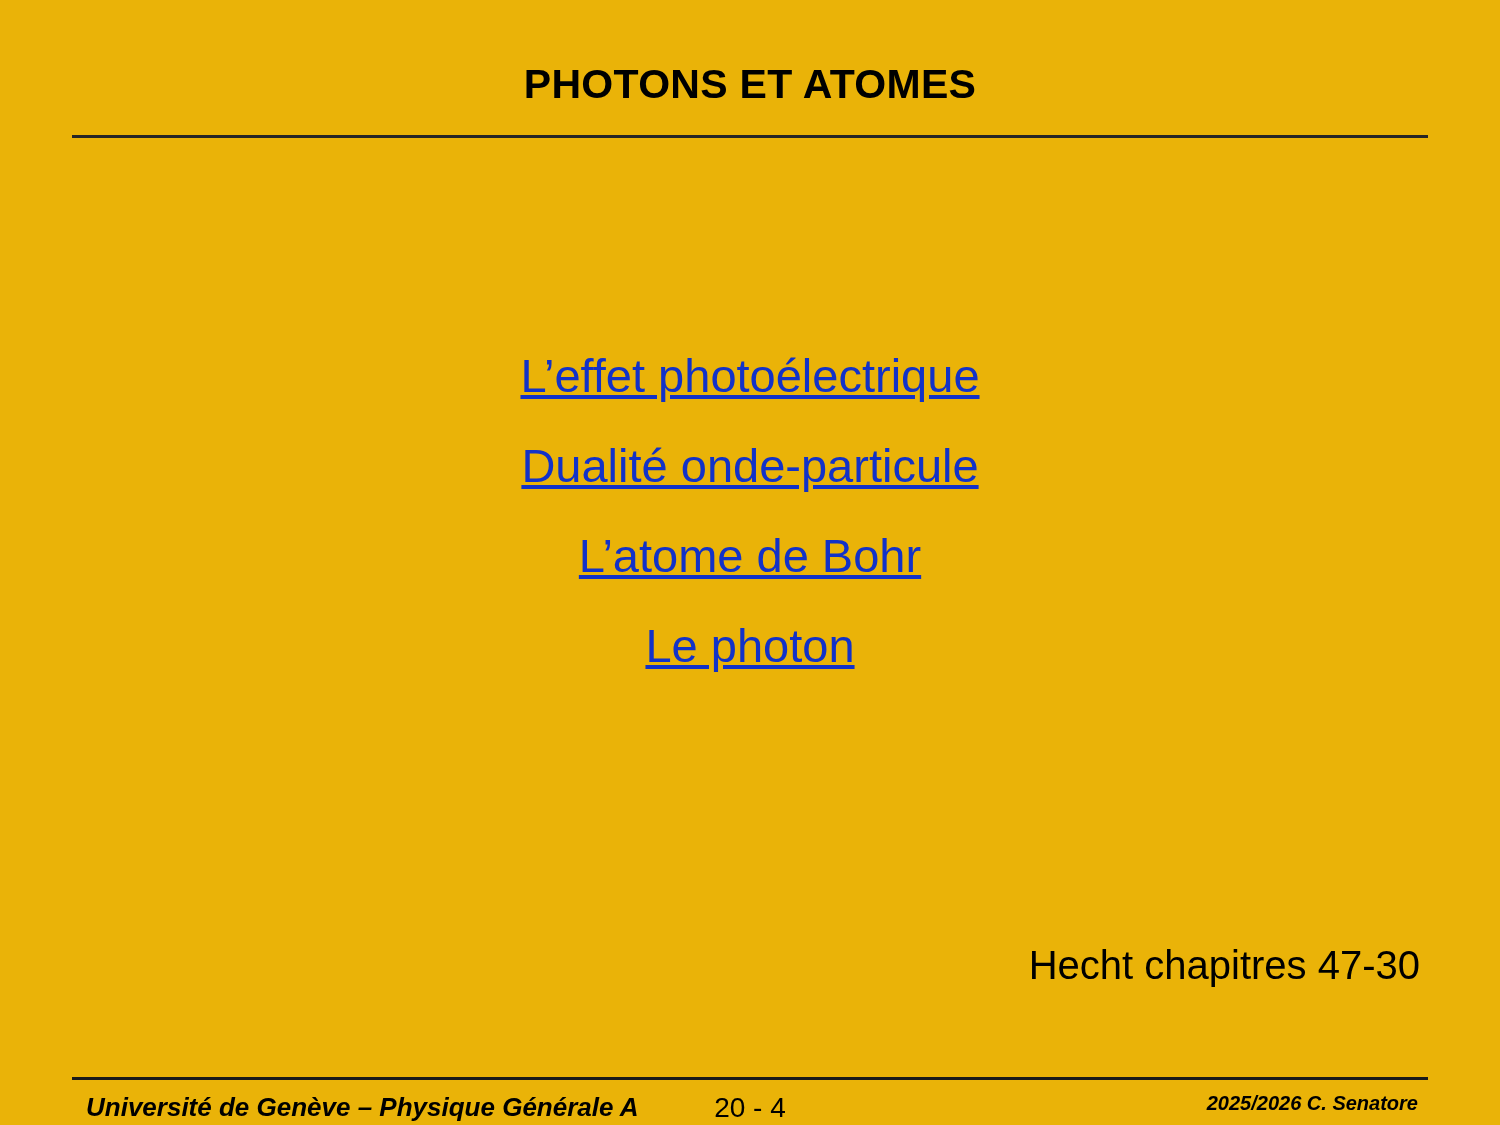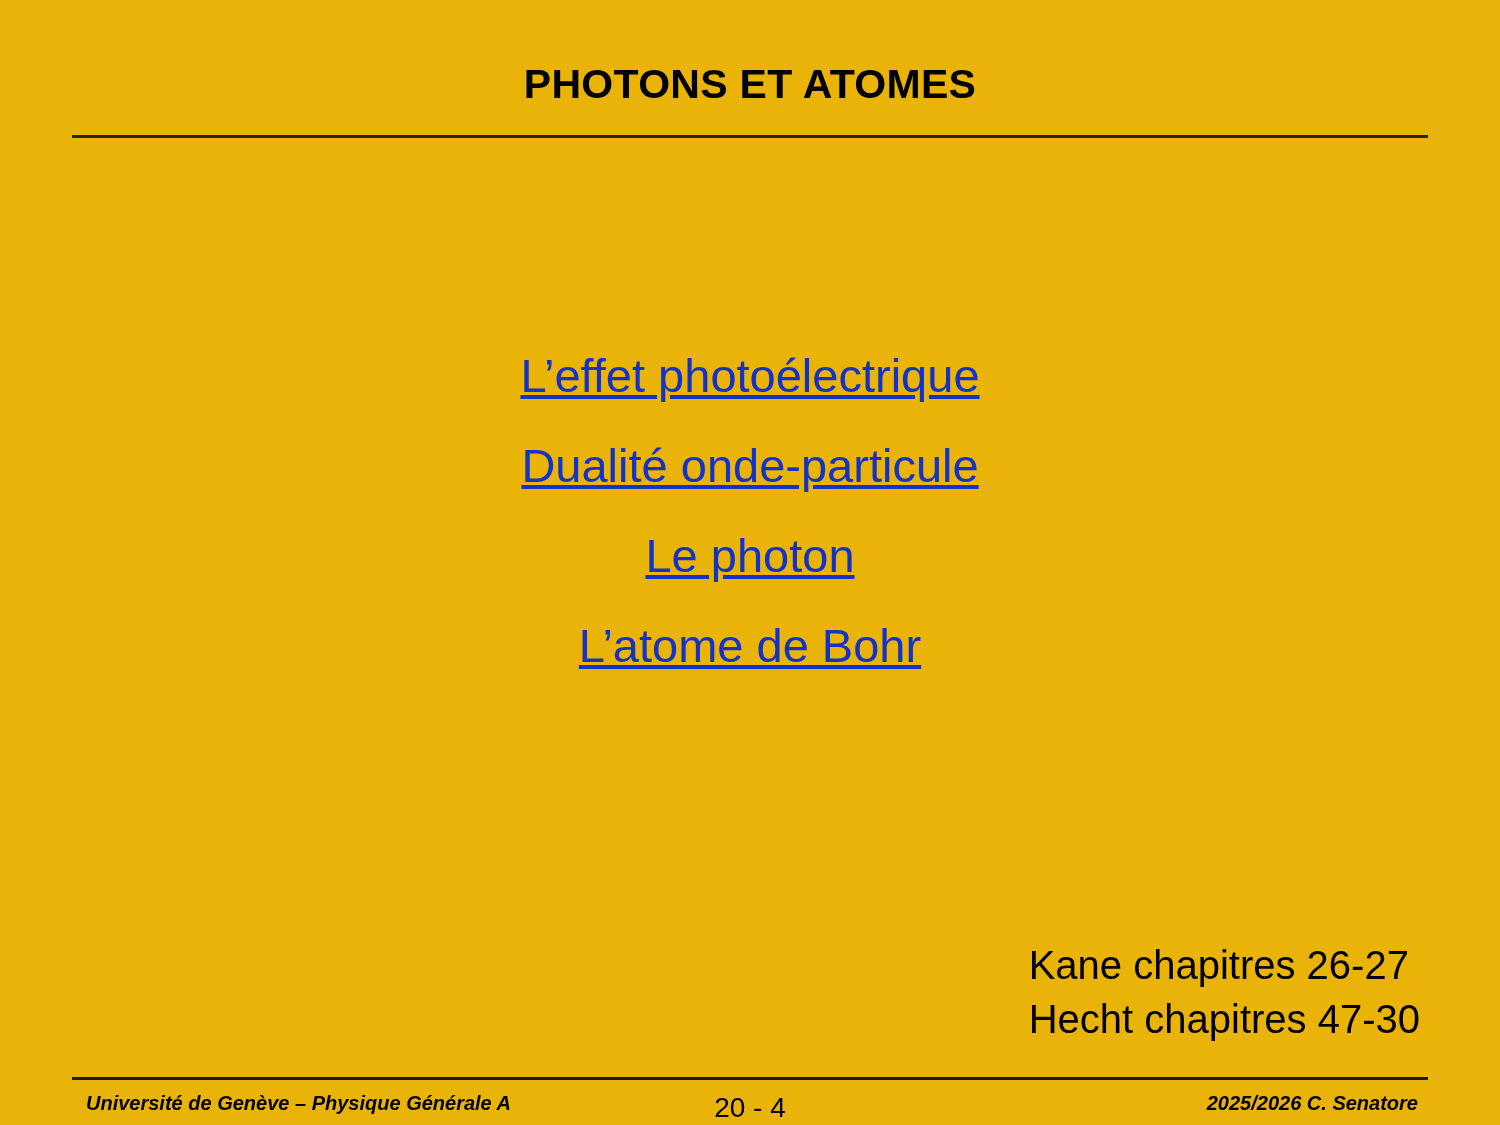--- a/index.html
+++ b/index.html
@@ -91,21 +91,21 @@
     position: absolute;
     left: 72px;
     top: 1088px;
     width: 1356px;
     height: 37px;
   }
   .footer-left {
     position: absolute;
     left: 14px;
     top: 4px;
-    font-size: 20px;
+    font-size: 26px;
     font-style: italic;
     font-weight: bold;
     color: #000000;
     white-space: nowrap;
   }
   .footer-center {
     position: absolute;
     left: 0;
     right: 0;
     top: 4px;
@@ -133,26 +133,25 @@
 
 <div class="slide">
 
   <div class="slide-title">PHOTONS ET ATOMES</div>
 
   <div class="title-rule"></div>
 
   <div class="topic-list">
     <div class="topic-line">L’effet photoélectrique</div>
     <div class="topic-line">Dualité onde-particule</div>
+    <div class="topic-line">L’atome de Bohr</div>
     <div class="topic-line">Le photon</div>
-    <div class="topic-line">L’atome de Bohr</div>
   </div>
 
   <div class="references">
-    <span class="ref-line">Kane chapitres 26-27</span>
     <span class="ref-line">Hecht chapitres 47-30</span>
   </div>
 
   <div class="footer-rule"></div>
 
   <div class="footer">
     <div class="footer-left">Université de Genève – Physique Générale A</div>
     <div class="footer-center">20 - 4</div>
     <div class="footer-right">2025/2026  C. Senatore</div>
   </div>

